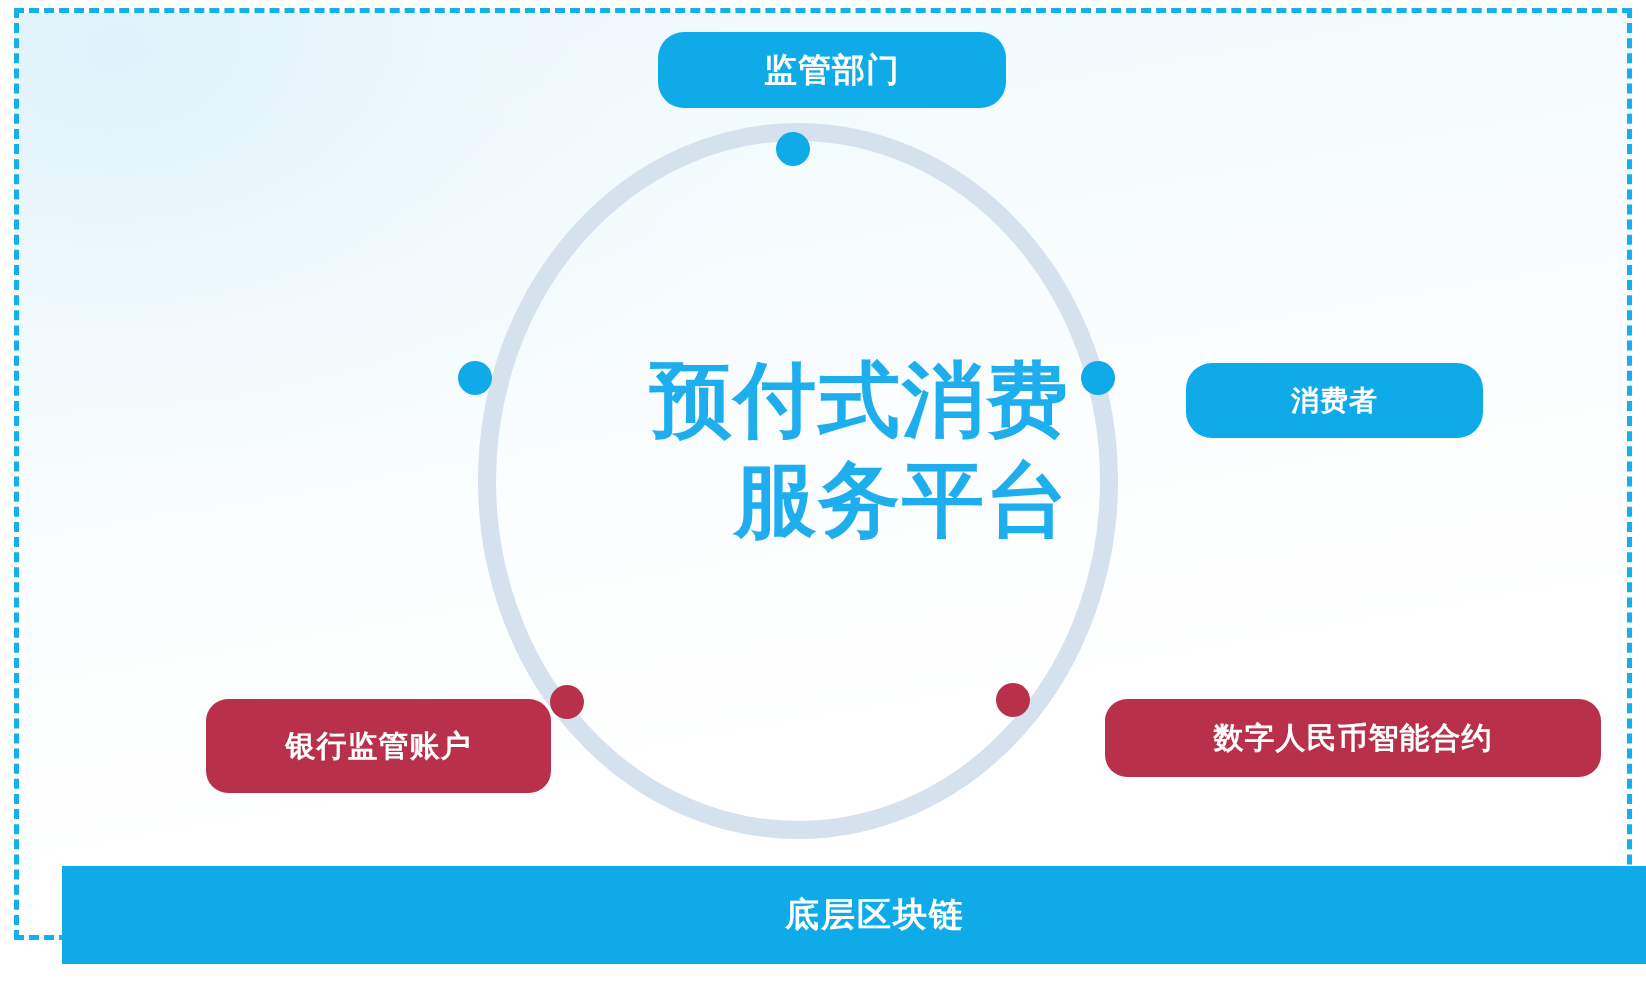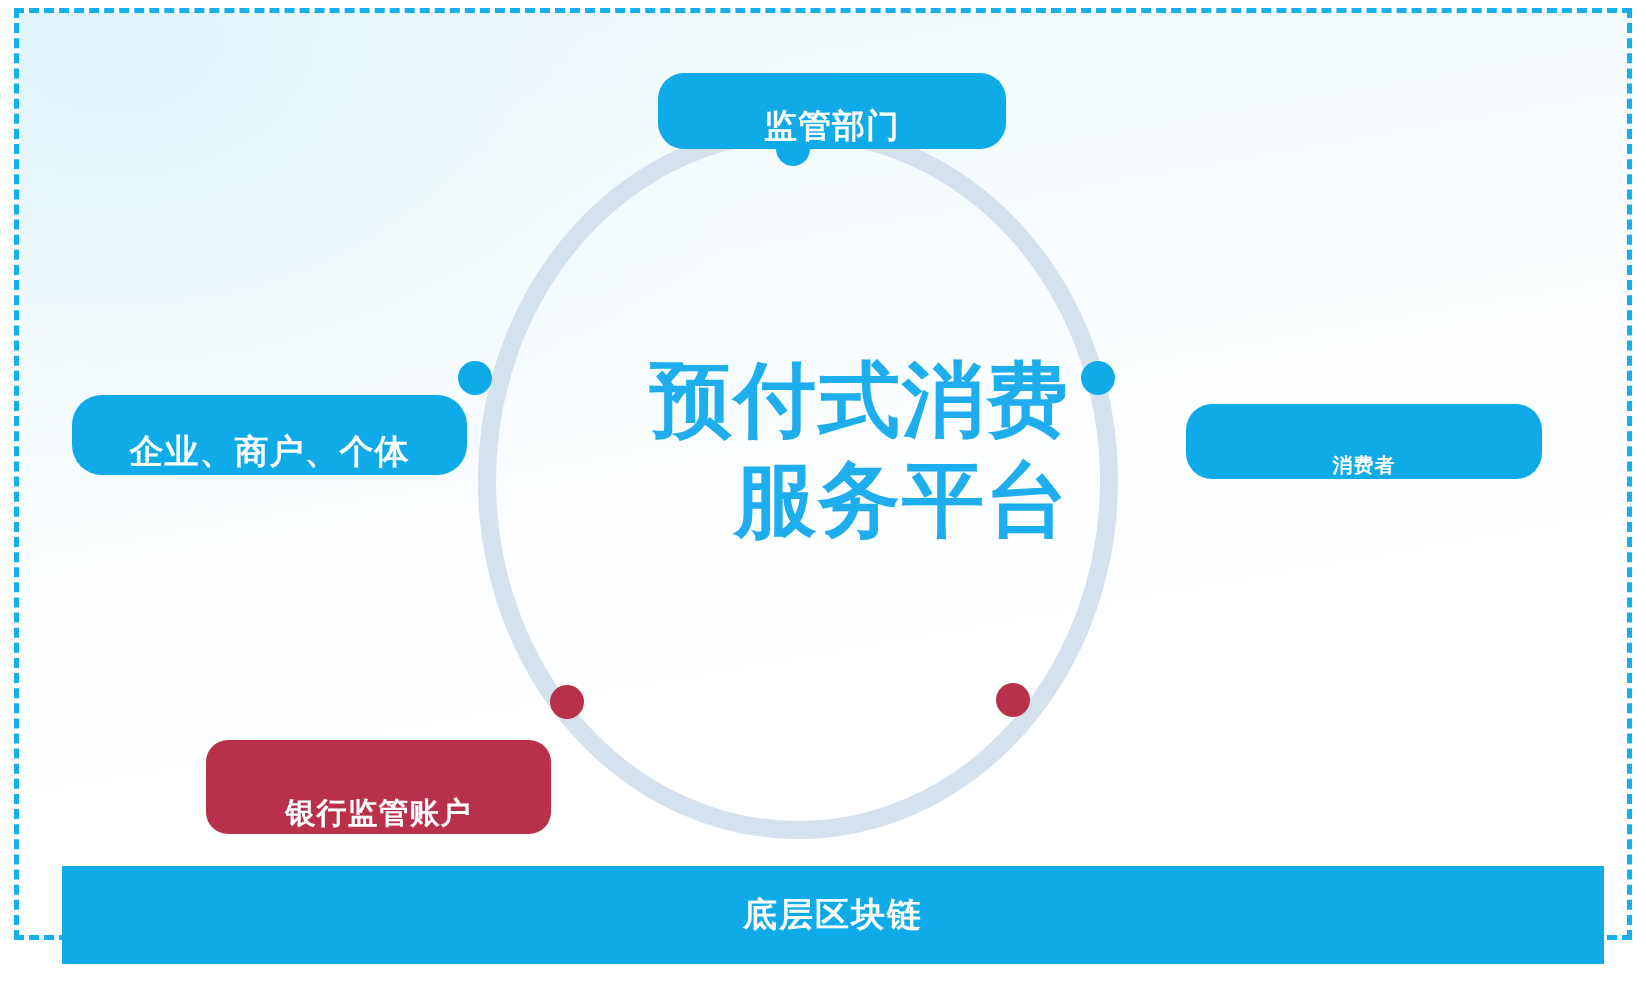--- a/index.html
+++ b/index.html
@@ -51,49 +51,48 @@
     top: 0;
     width: 1646px;
     height: 1000px;
     overflow: visible;
   }
 
   
   .pill {
     position: absolute;
     display: flex;
-    align-items: flex-end;
+    align-items: center;
     justify-content: center;
     box-sizing: border-box;
     color: #ffffff;
     border-radius: 30px;
     letter-spacing: 1px;
     white-space: nowrap;
     text-align: center;
-    margin-top: 41px;
   }
   .pill.blue   { background: #0fabe9; }
   .pill.red    { background: #b8304a; }
 
   #pill-regulator {
     left: 658px;  top: 32px;
     width: 348px; height: 76px;
     font-size: 33px; font-weight: bold;
     border-radius: 26px;
   }
   #pill-enterprise {
     left: 72px;  top: 354px;
     width: 395px; height: 80px;
     font-size: 34px; font-weight: bold;
     border-radius: 30px;
   }
   #pill-consumer {
     left: 1186px; top: 363px;
-    width: 356px; height: 75px;
-    font-size: 20px; font-weight: bold;
+    width: 297px; height: 75px;
+    font-size: 28px; font-weight: bold;
     border-radius: 26px;
   }
   #pill-bank {
     left: 206px; top: 699px;
     width: 345px; height: 94px;
     font-size: 30px; font-weight: bold;
     border-radius: 22px;
   }
   #pill-cbdc {
     left: 1105px; top: 699px;
@@ -108,20 +107,21 @@
     left: 62px;  top: 866px;
     width: 1542px; height: 98px;
     background: #0fabe9;
     color: #ffffff;
     font-size: 34px;
     font-weight: bold;
     letter-spacing: 2px;
     display: flex;
     align-items: center;
     justify-content: center;
+    padding-left: 42px;
   }
 
   
   #center-title {
     position: absolute;
     left: 530px;
     top: 350px;
     width: 540px;
     text-align: center;
     color: #1eaeee;
@@ -153,30 +153,30 @@
 
   <div id="center-title">
     <span class="line">预付式消费</span>
     <span class="line">服务平台</span>
   </div>
 
   <div class="pill blue" id="pill-regulator">
     <span>监管部门</span>
   </div>
 
-  <div class="pill blue" id="pill-enterprise">
-    <span>企业、商户、个体</span>
-  </div>
 
   <div class="pill blue" id="pill-consumer">
     <span>消费者</span>
   </div>
 
   <div class="pill red" id="pill-bank">
     <span>银行监管账户</span>
   </div>
 
+  <div class="pill red" id="pill-cbdc">
+    <span>数字人民币智能合约</span>
+  </div>
 
   <div id="bar-blockchain">
     <span>底层区块链</span>
   </div>
 
 </div>
 
 </body></html>

